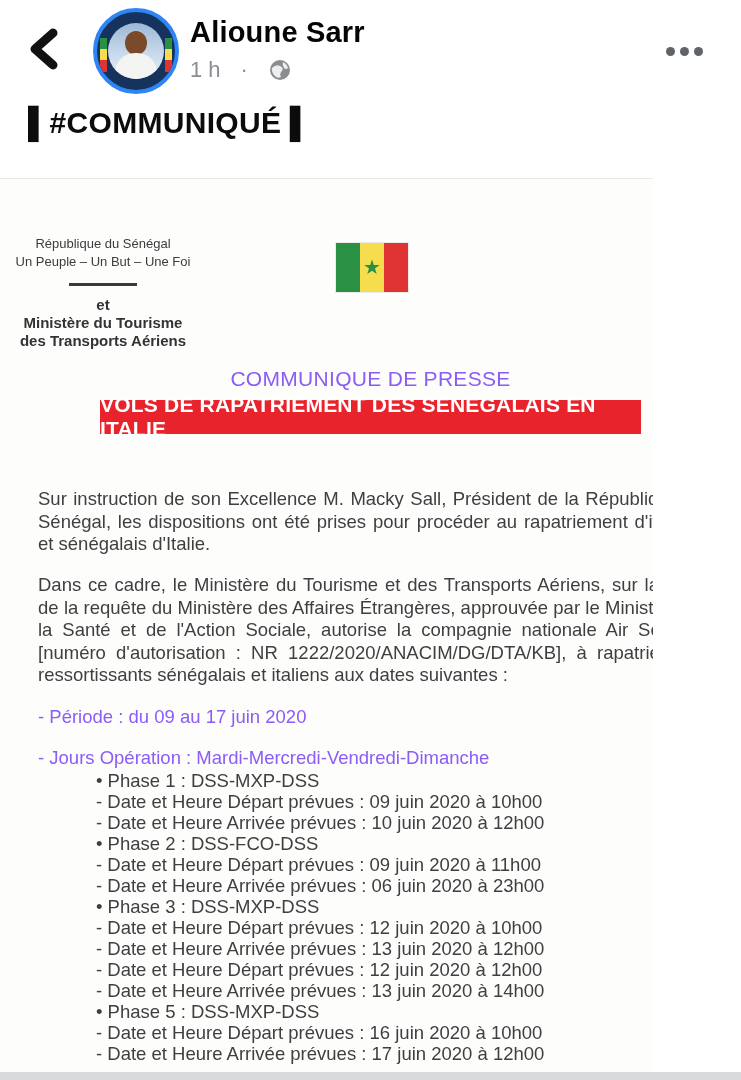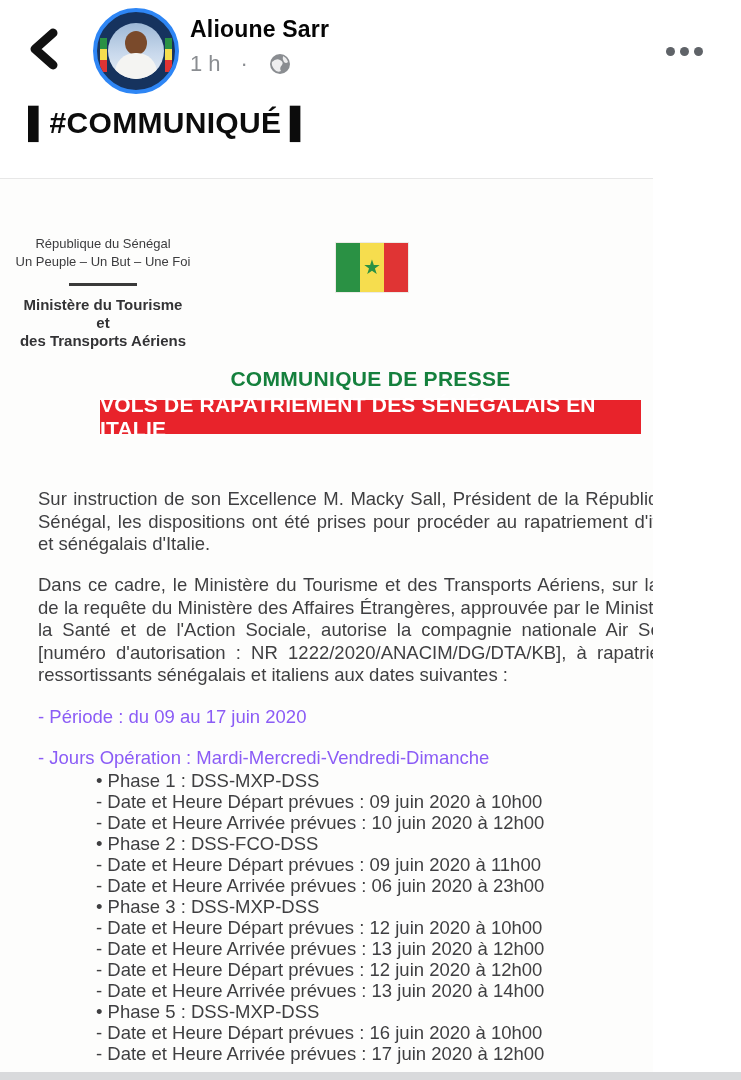--- a/index.html
+++ b/index.html
@@ -13,21 +13,21 @@
   .avatar { position:absolute; left:93px; top:8px; width:86px; height:86px; border-radius:50%;
             border:4px solid #2e86f5; background:#16335e; overflow:hidden; }
   .avatar .stripe { position:absolute; top:26px; width:7px; height:34px; }
   .avatar .stripe.l { left:3px; }
   .avatar .stripe.r { right:3px; }
   .avatar .photo { position:absolute; left:11px; top:11px; width:56px; height:56px; border-radius:50%;
                    background:linear-gradient(180deg,#9db8d6 0%, #c9d9ec 55%, #e8eef6 100%); overflow:hidden; }
   .avatar .head { position:absolute; left:17px; top:8px; width:22px; height:24px; border-radius:50%; background:#7a4a2b; }
   .avatar .body { position:absolute; left:7px; top:30px; width:42px; height:28px; border-radius:20px 20px 0 0; background:#f4f4f2; }
   .author-block { position:absolute; left:190px; top:16px; }
-  .author-name { font-size:23px; font-weight:700; color:#050505; letter-spacing:.2px; }
+  .author-name { font-size:29px; font-weight:700; color:#050505; letter-spacing:.2px; }
   .meta-row { display:flex; align-items:center; gap:20px; margin-top:8px; color:#8a8d91; font-size:22px; }
   .more-btn { position:absolute; right:33px; top:38px; width:48px; height:26px; border:none; background:none;
               display:flex; align-items:center; justify-content:center; gap:5px; cursor:pointer; }
   .more-btn i { width:9px; height:9px; border-radius:50%; background:#5f6368; }
 
   
   .post-text { position:absolute; left:28px; top:106px; font-size:30px; font-weight:700; color:#0c0c0c; letter-spacing:.3px; }
 
   
   .document { position:absolute; left:0; top:178px; width:653px; height:894px; background:#fdfdfc;
@@ -35,21 +35,21 @@
   .letterhead { position:absolute; left:8px; top:56px; width:190px; text-align:center; color:#3c3c3e; }
   .lh-small { font-size:13px; line-height:18px; }
   .lh-rule { width:68px; height:3px; background:#3a3a3a; margin:12px auto 10px auto; }
   .lh-bold { font-size:15px; font-weight:700; line-height:18px; color:#333335; }
 
   .flag { position:absolute; left:336px; top:64px; width:72px; height:49px; display:flex; box-shadow:0 0 0 1px #eceae6; }
   .flag .s { flex:1; position:relative; }
   .flag .star { position:absolute; left:50%; top:50%; transform:translate(-50%,-54%); font-size:20px; }
 
   .press-title { position:absolute; left:100px; top:188px; width:541px; text-align:center;
-                 font-size:21px; font-weight:700; color:#15803d; letter-spacing:.3px; }
+                 font-size:21px; font-weight:400; color:#8b5cf6; letter-spacing:.3px; }
   .banner { position:absolute; left:100px; top:221px; width:541px; height:34px; display:flex;
             align-items:center; justify-content:center; font-size:21px; font-weight:700; letter-spacing:.2px; }
 
   .para { position:absolute; left:38px; width:668px; font-size:18.5px; line-height:22.5px;
           color:#3f3f41; text-align:justify; }
   .para1 { top:309px; }
   .para2 { top:395px; }
   .detail { position:absolute; left:38px; font-size:18.5px; color:#8b5cf6; }
   .detail1 { top:527px; }
   .detail2 { top:568px; }
@@ -100,22 +100,22 @@
   </div>
 
   <div class="post-text">▌#COMMUNIQUÉ ▌</div>
 
   <div class="document">
 
     <div class="letterhead">
       <div class="lh-small">République du Sénégal</div>
       <div class="lh-small">Un Peuple – Un But – Une Foi</div>
       <div class="lh-rule"></div>
+      <div class="lh-bold">et</div>
       <div class="lh-bold">Ministère du Tourisme</div>
-      <div class="lh-bold">et</div>
       <div class="lh-bold">des Transports Aériens</div>
     </div>
 
     <div class="flag">
       <div class="s" style="background:#2a9144;"></div>
       <div class="s" style="background:#f6dd4e;">
         <span class="star" style="color:#2a9144;">★</span>
       </div>
       <div class="s" style="background:#e03434;"></div>
     </div>

